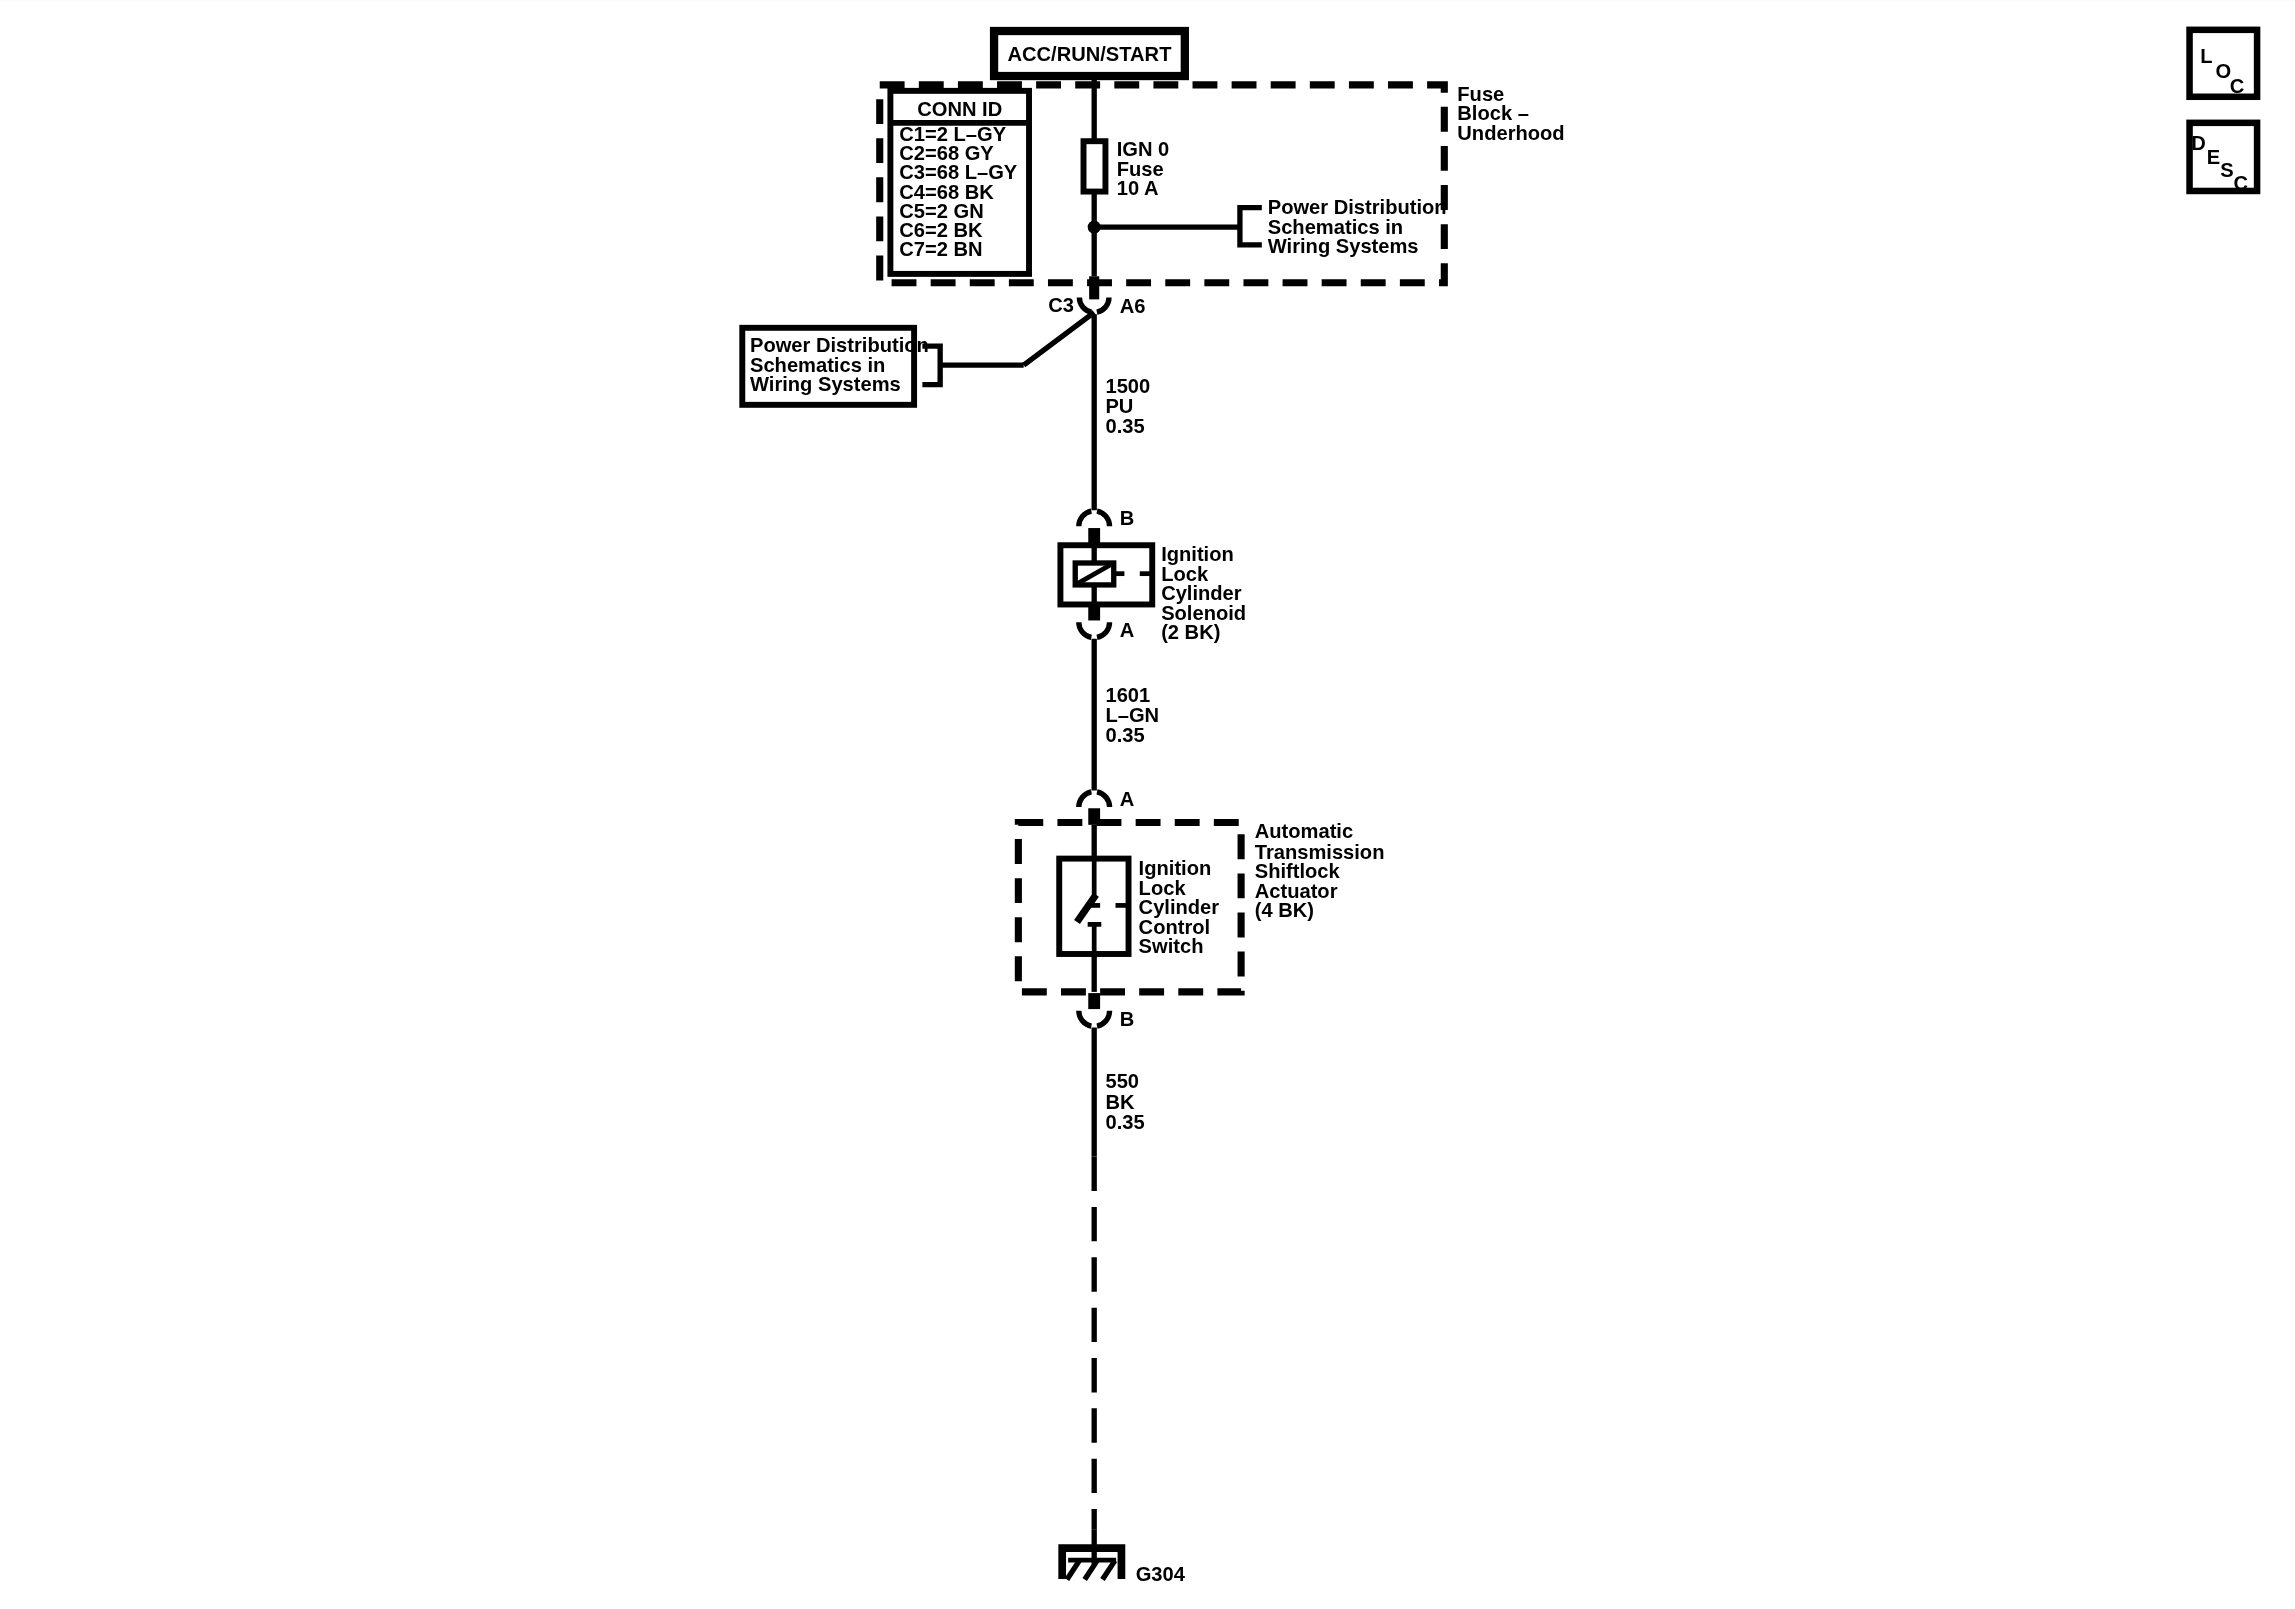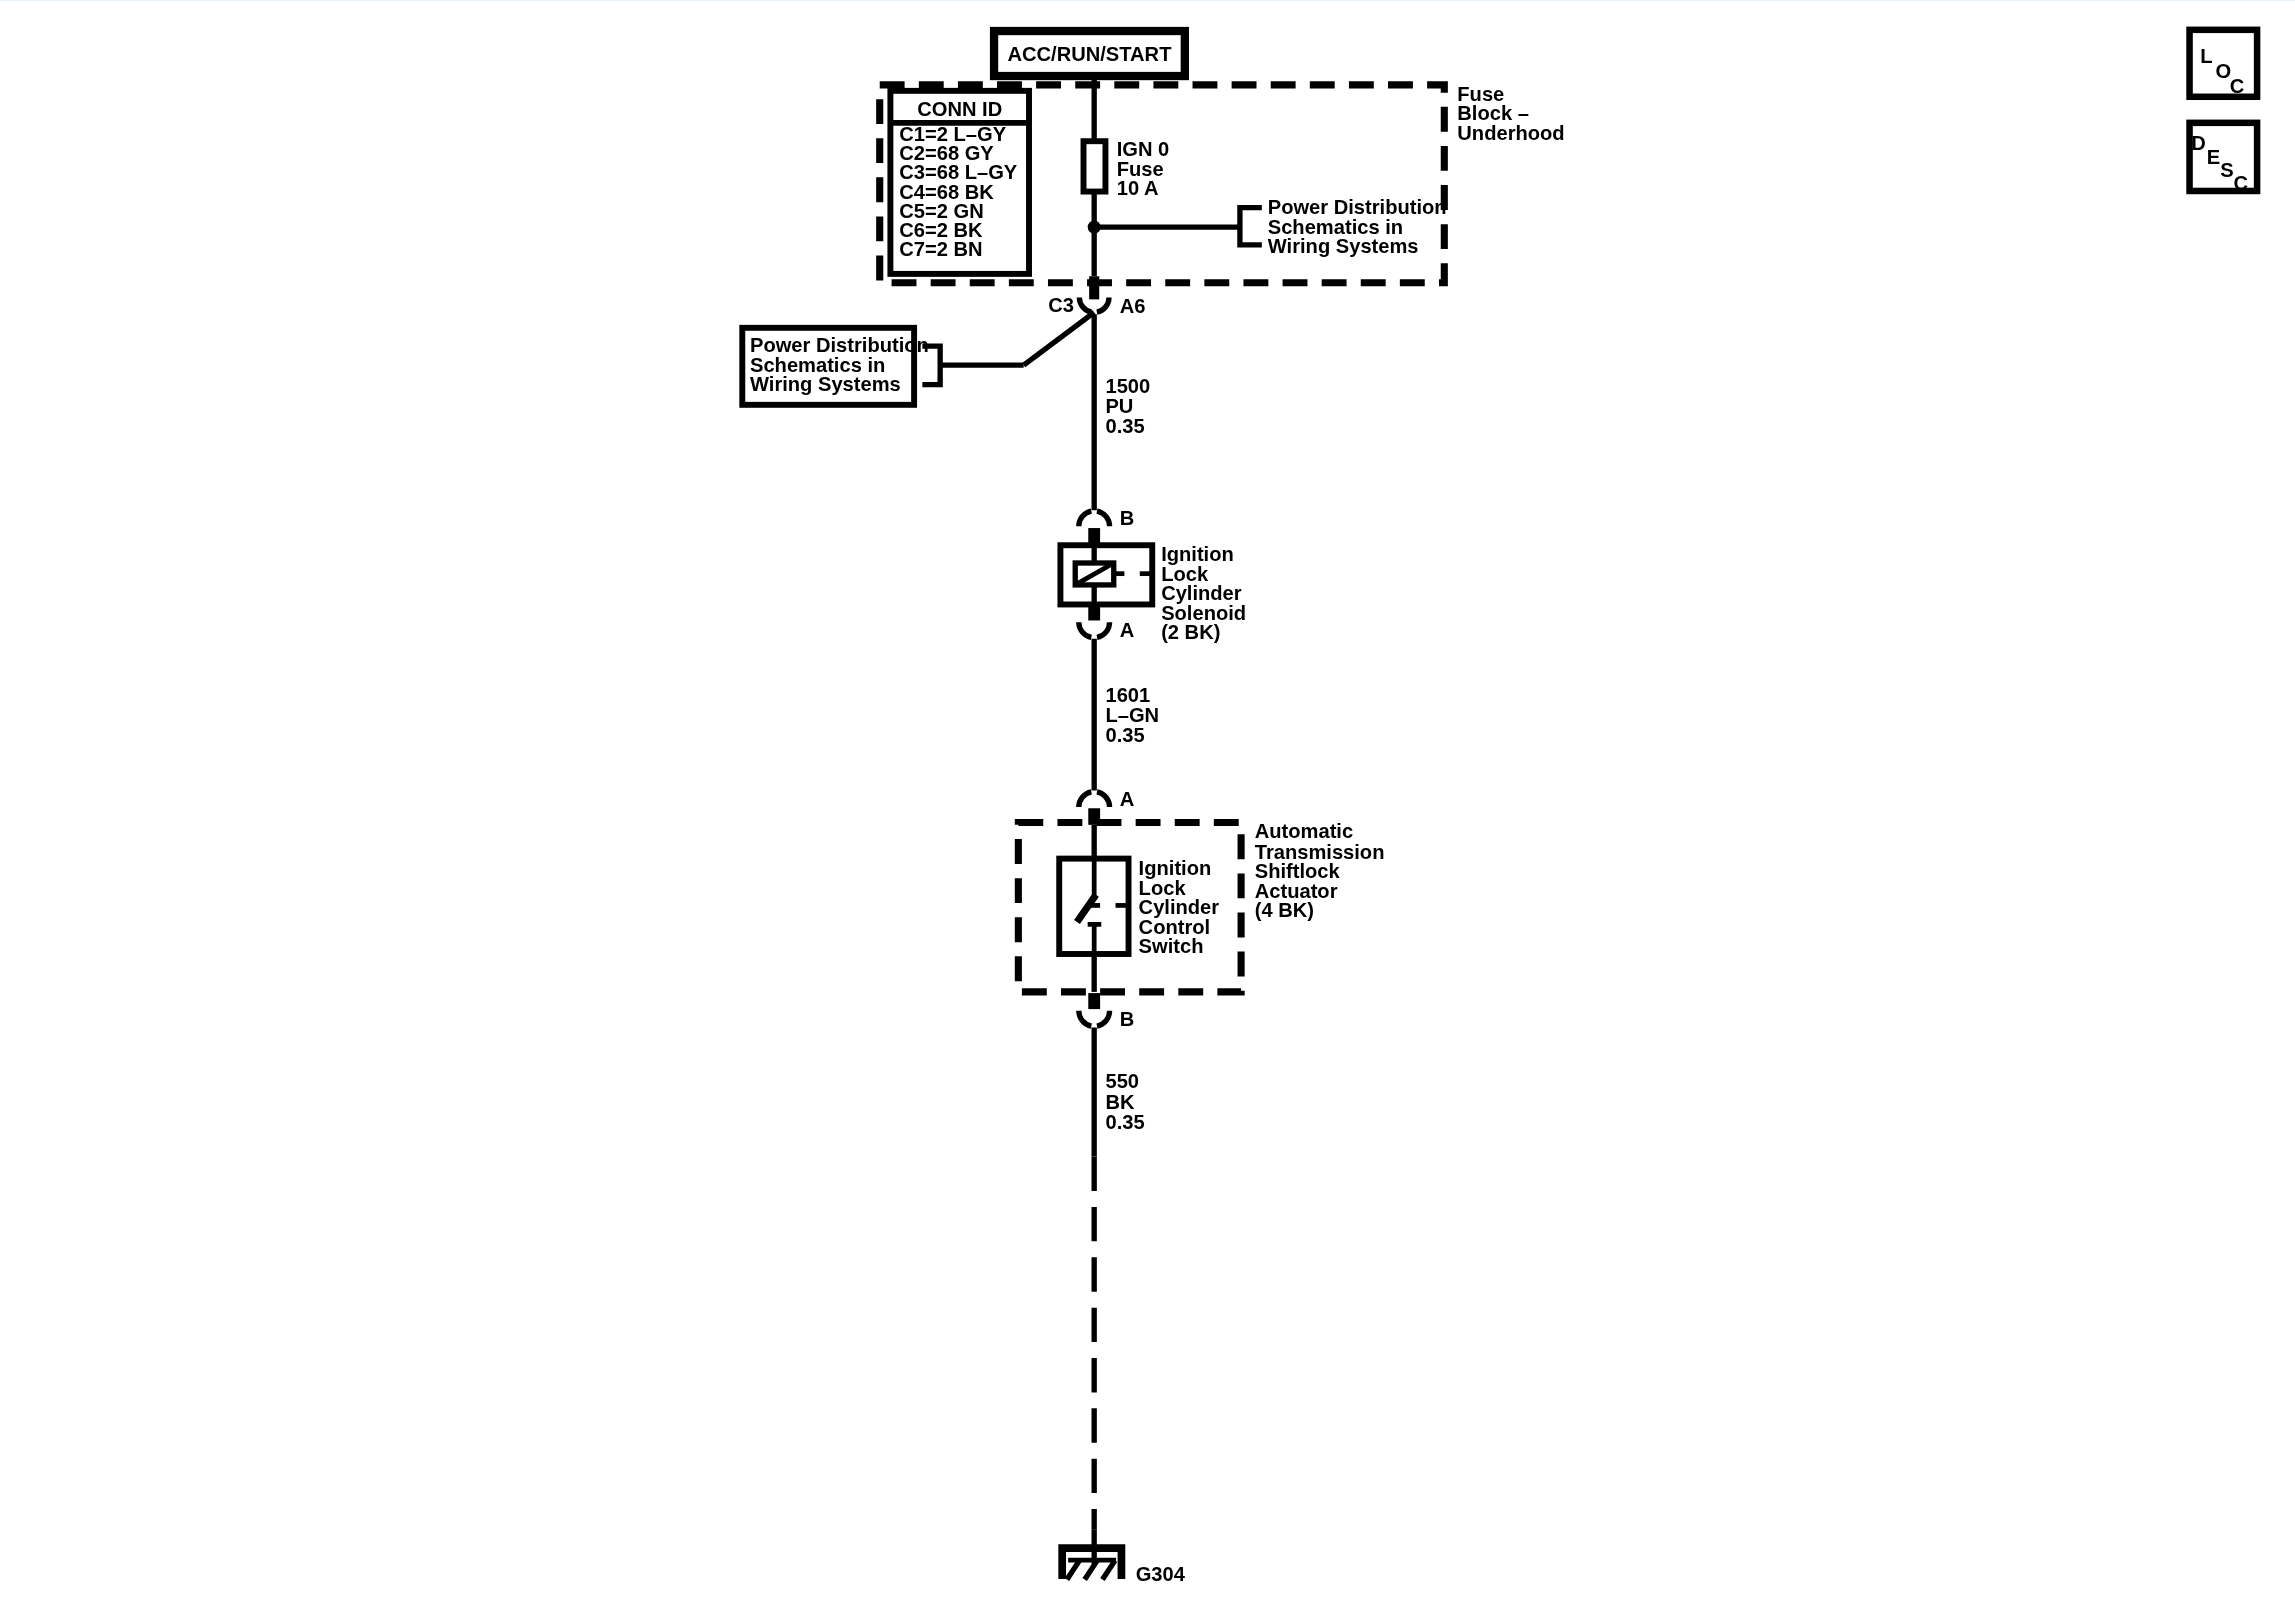--- a/index.html
+++ b/index.html
@@ -1,16 +1,16 @@
 <!DOCTYPE html>
 <html style="font-size:9.5px"><head>
 <meta charset="utf-8">
 <style>
   html, body { margin: 0; padding: 0; background: #ffffff; }
-  .canvas { position: relative; width: 2295px; height: 1610px; background: #7dd3fc; }
+  .canvas { position: relative; width: 2295px; height: 1610px; background: #e5e5e5; }
   svg { display: block; }
   svg text {
     font-family: "Liberation Sans", sans-serif;
     font-weight: bold;
     font-size: 34px;
     fill: #000000;
   }
   .ln  { stroke: #000000; stroke-width: 9;  fill: none; }
   .ln-thick { stroke: #000000; stroke-width: 20; fill: none; }
   .ln-stub  { stroke: #000000; stroke-width: 17; fill: none; }

